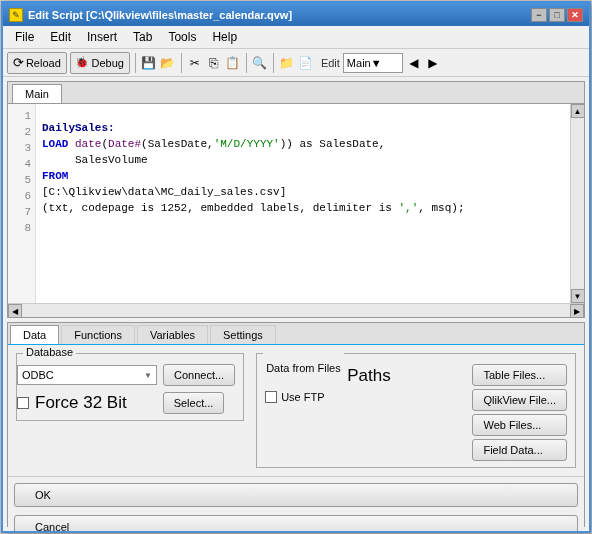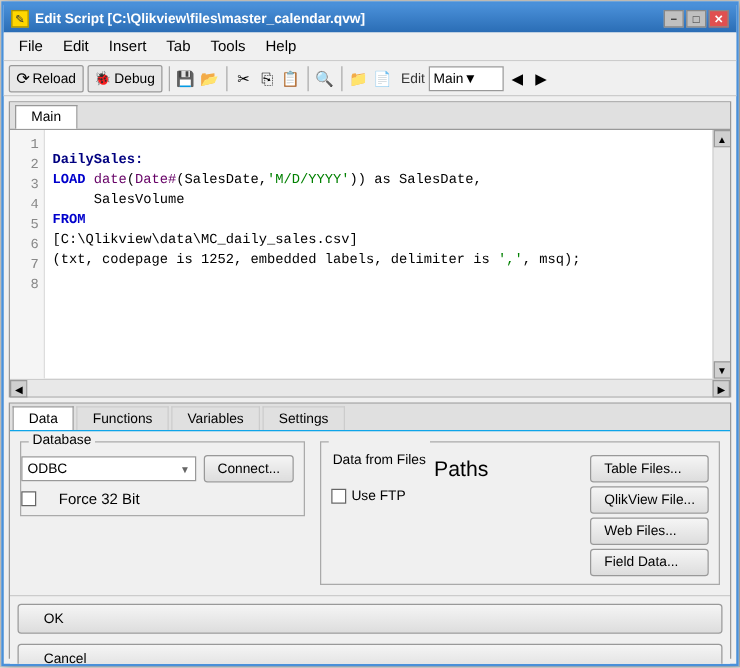--- a/index.html
+++ b/index.html
@@ -490,21 +490,24 @@
             <span style="position:absolute;top:-8px;left:6px;background:#f0f0f0;padding:0 3px;font-size:11px;">Database</span>
             <div style="display:flex;align-items:center;gap:6px;margin-bottom:6px;">
               <div class="combo-box" style="min-width:140px;">
                 <span>ODBC</span>
                 <span class="combo-arrow">▼</span>
               </div>
               <div class="win-btn">Connect...</div>
             </div>
             <div style="display:flex;align-items:center;gap:6px;">
               <div class="checkbox"></div>
-              <span style="font-size:12px;margin-left:12px;">Force 32 Bit</span>
+              <span style="font-size:17px;">Force 32 Bit</span>
+              <div style="margin-left:30px;">
+                <div class="win-btn">Select...</div>
+              </div>
             </div>
           </div>
 
           <div style="position:relative;border:1px solid #aaa;padding:10px 8px 6px 8px;flex:1;">
             <span style="position:absolute;top:-8px;left:6px;background:#f0f0f0;padding:16px 3px;font-size:11px;">Data from Files</span>
             <div style="display:flex;gap:10px;">
               <div style="display:flex;flex-direction:column;gap:5px;padding-top:2px;">
                 <div class="checkbox-row">
                   <div class="checkbox"></div>
                   <span style="font-size:17px;">Relative Paths</span>

